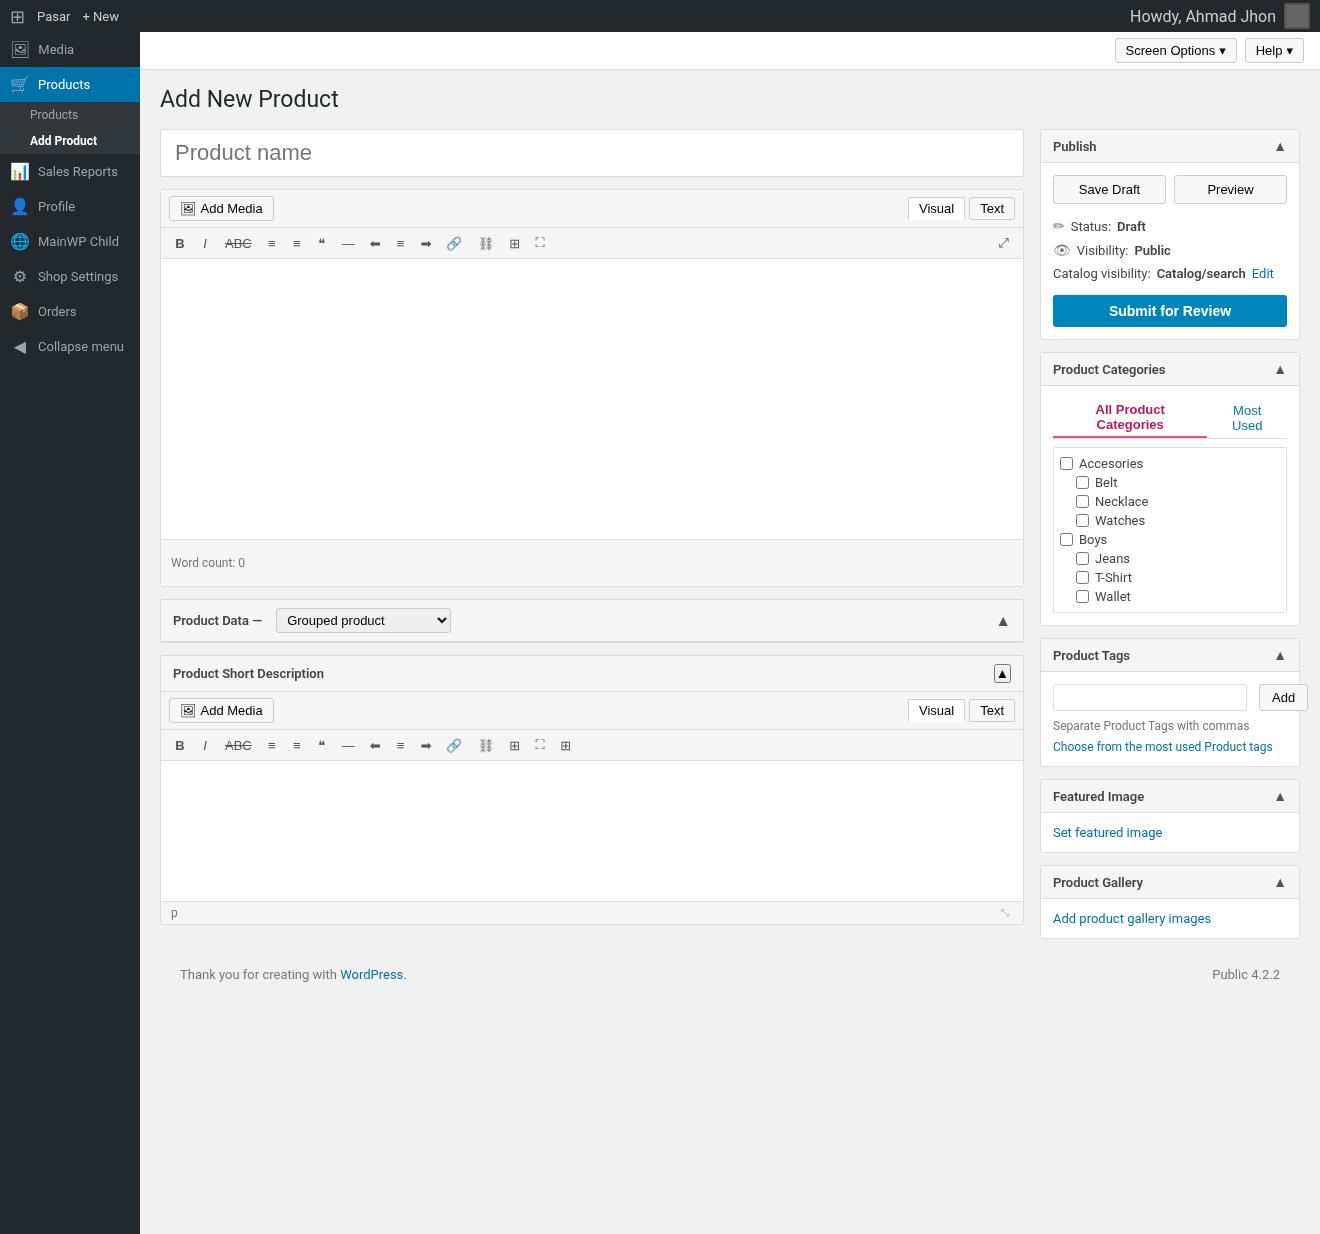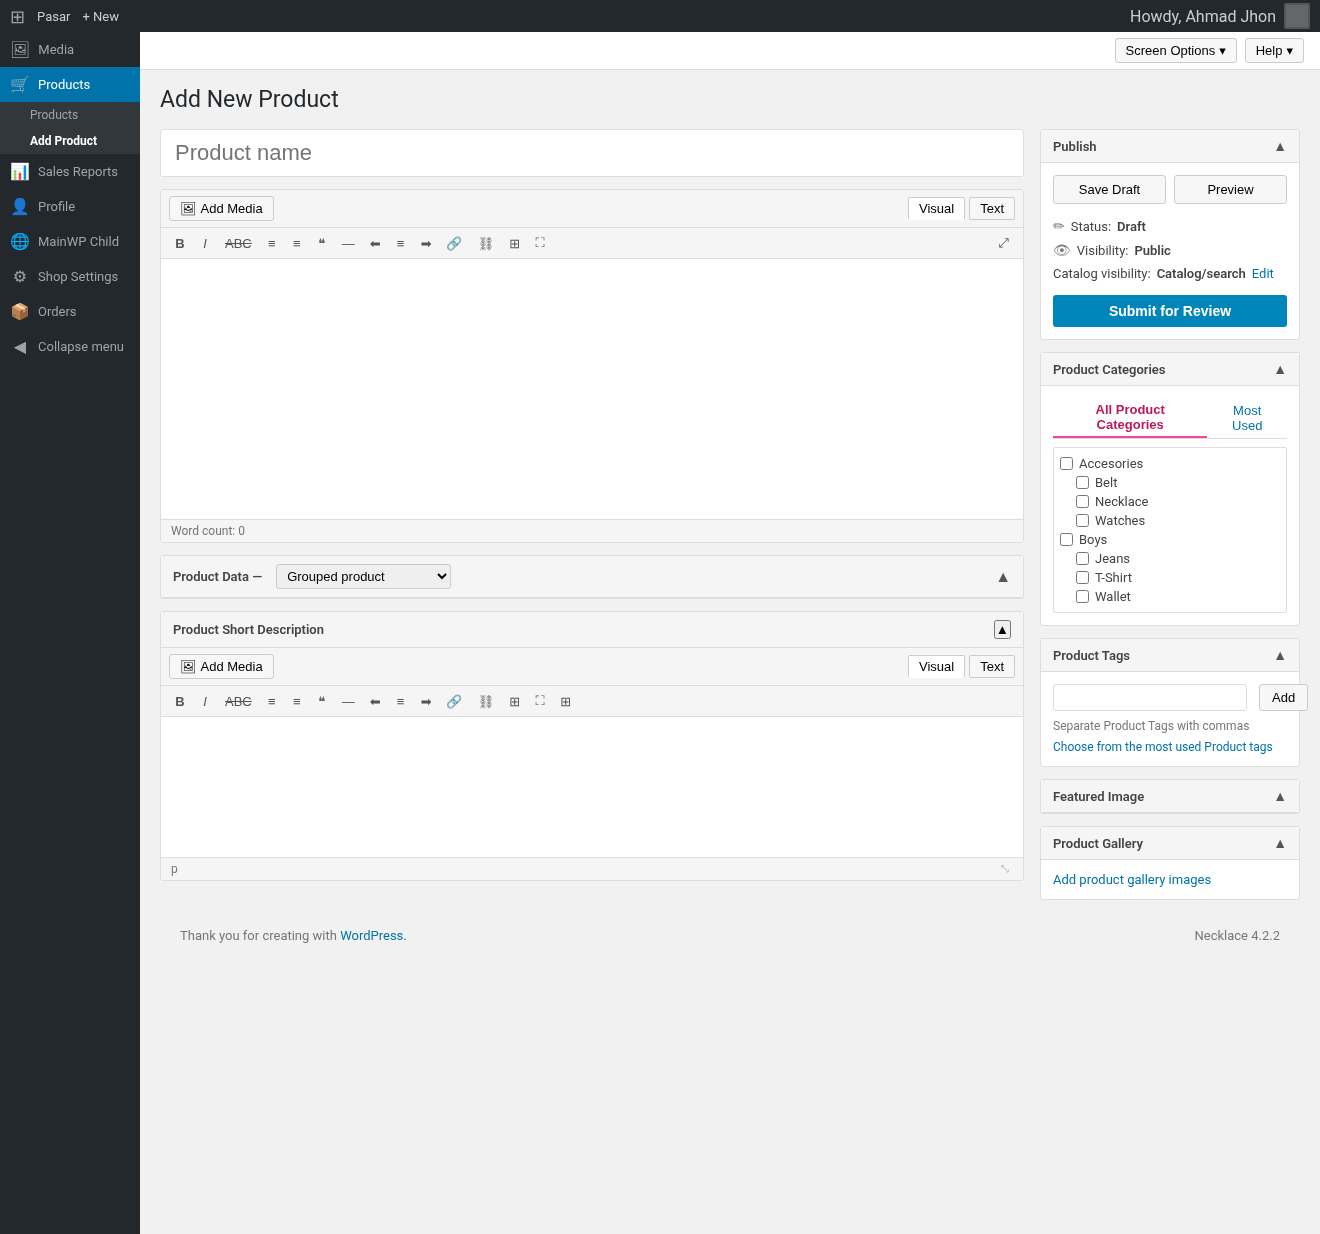--- a/index.html
+++ b/index.html
@@ -178,26 +178,27 @@
 
     .editor-area {
       min-height: 260px;
       padding: 10px;
       background: #fff;
       outline: none;
     }
     .editor-footer {
       background: #f5f5f5;
       border-top: 1px solid #ddd;
-      padding: 4px 10px;
+      padding: 16px 10px;
       font-size: 12px;
       color: #777;
       display: flex;
       align-items: center;
       justify-content: space-between;
+      margin-top: 20px;
     }
     .editor-resize {
       width: 12px; height: 12px;
       cursor: se-resize;
       color: #aaa;
       font-size: 10px;
     }
 
     
     .product-data-box {
@@ -678,37 +679,40 @@
             <p class="tags-hint">Separate Product Tags with commas</p>
             <a class="tags-link">Choose from the most used Product tags</a>
           </div>
         </div>
 
         <div class="sidebar-box">
           <div class="sidebar-box-header">
             <span>Featured Image</span>
             <span class="collapse-icon">▲</span>
           </div>
+          <div class="sidebar-box-body">
+            <a class="featured-image-link">Set featured image</a>
+          </div>
         </div>
 
         <div class="sidebar-box">
           <div class="sidebar-box-header">
             <span>Product Gallery</span>
             <span class="collapse-icon">▲</span>
           </div>
           <div class="sidebar-box-body">
             <a class="gallery-link">Add product gallery images</a>
           </div>
         </div>
 
       </div>
     </div>
 
     <div id="admin-footer">
       <span>
         <span>Thank you for creating with</span>
         <a>WordPress.</a>
       </span>
-      <span>Necklace 4.2.2</span>
+      <span>Public 4.2.2</span>
     </div>
 
   </div>
 </div>
 
 </body></html>

